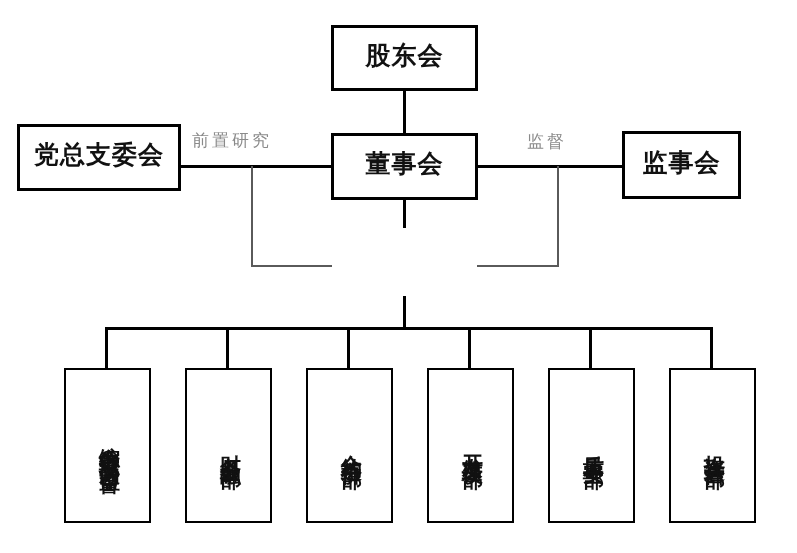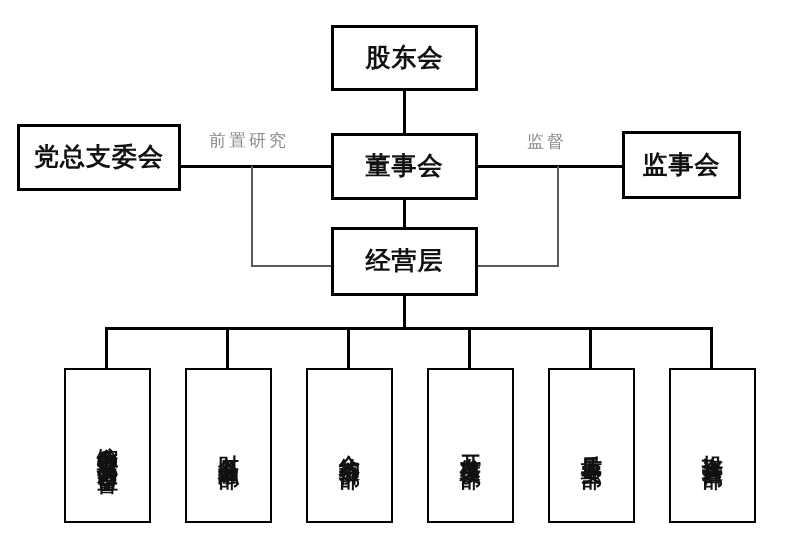--- a/index.html
+++ b/index.html
@@ -24,21 +24,21 @@
     position: absolute;
     box-sizing: border-box;
     border: 3px solid #000000;
     background: #ffffff;
     display: flex;
     align-items: center;
     justify-content: center;
     z-index: 5;
   }
   .node .node-label {
-    font-family: Liberation Serif, serif;
+    font-family: Liberation Mono, monospace;
     font-size: 25px;
     font-weight: 600;
     color: #111111;
     letter-spacing: 1px;
     line-height: 1.15;
     white-space: nowrap;
     text-align: center;
   }
 
   
@@ -100,29 +100,26 @@
   </div>
 
   <div class="node" style="left:622px; top:131px; width:119px; height:68px;">
     <span class="node-label">监事会</span>
   </div>
 
   <div class="line h" style="left:181px; top:165px; width:150px;"></div>
 
   <div class="line h" style="left:478px; top:165px; width:144px;"></div>
 
-  <div class="edge-caption" style="left:209px; top:129px;">前置研究</div>
+  <div class="edge-caption" style="left:192px; top:129px;">前置研究</div>
 
   <div class="edge-caption" style="left:527px; top:130px;text-align:right;">监督</div>
 
   <div class="line v" style="left:403px; top:200px; height:28px;"></div>
 
-  <div class="node" style="left:331px; top:227px; width:147px; height:69px;">
-    <span class="node-label">经营层</span>
-  </div>
 
   <div class="line thin v" style="left:251px; top:166px; height:101px;"></div>
   <div class="line thin h" style="left:251px; top:265px; width:81px;"></div>
 
   <div class="line thin v" style="left:557px; top:166px; height:101px;"></div>
   <div class="line thin h" style="left:477px; top:265px; width:81px;"></div>
 
   <div class="line v" style="left:403px; top:296px; height:33px;"></div>
 
   <div class="line h" style="left:105px; top:327px; width:607px;"></div>

